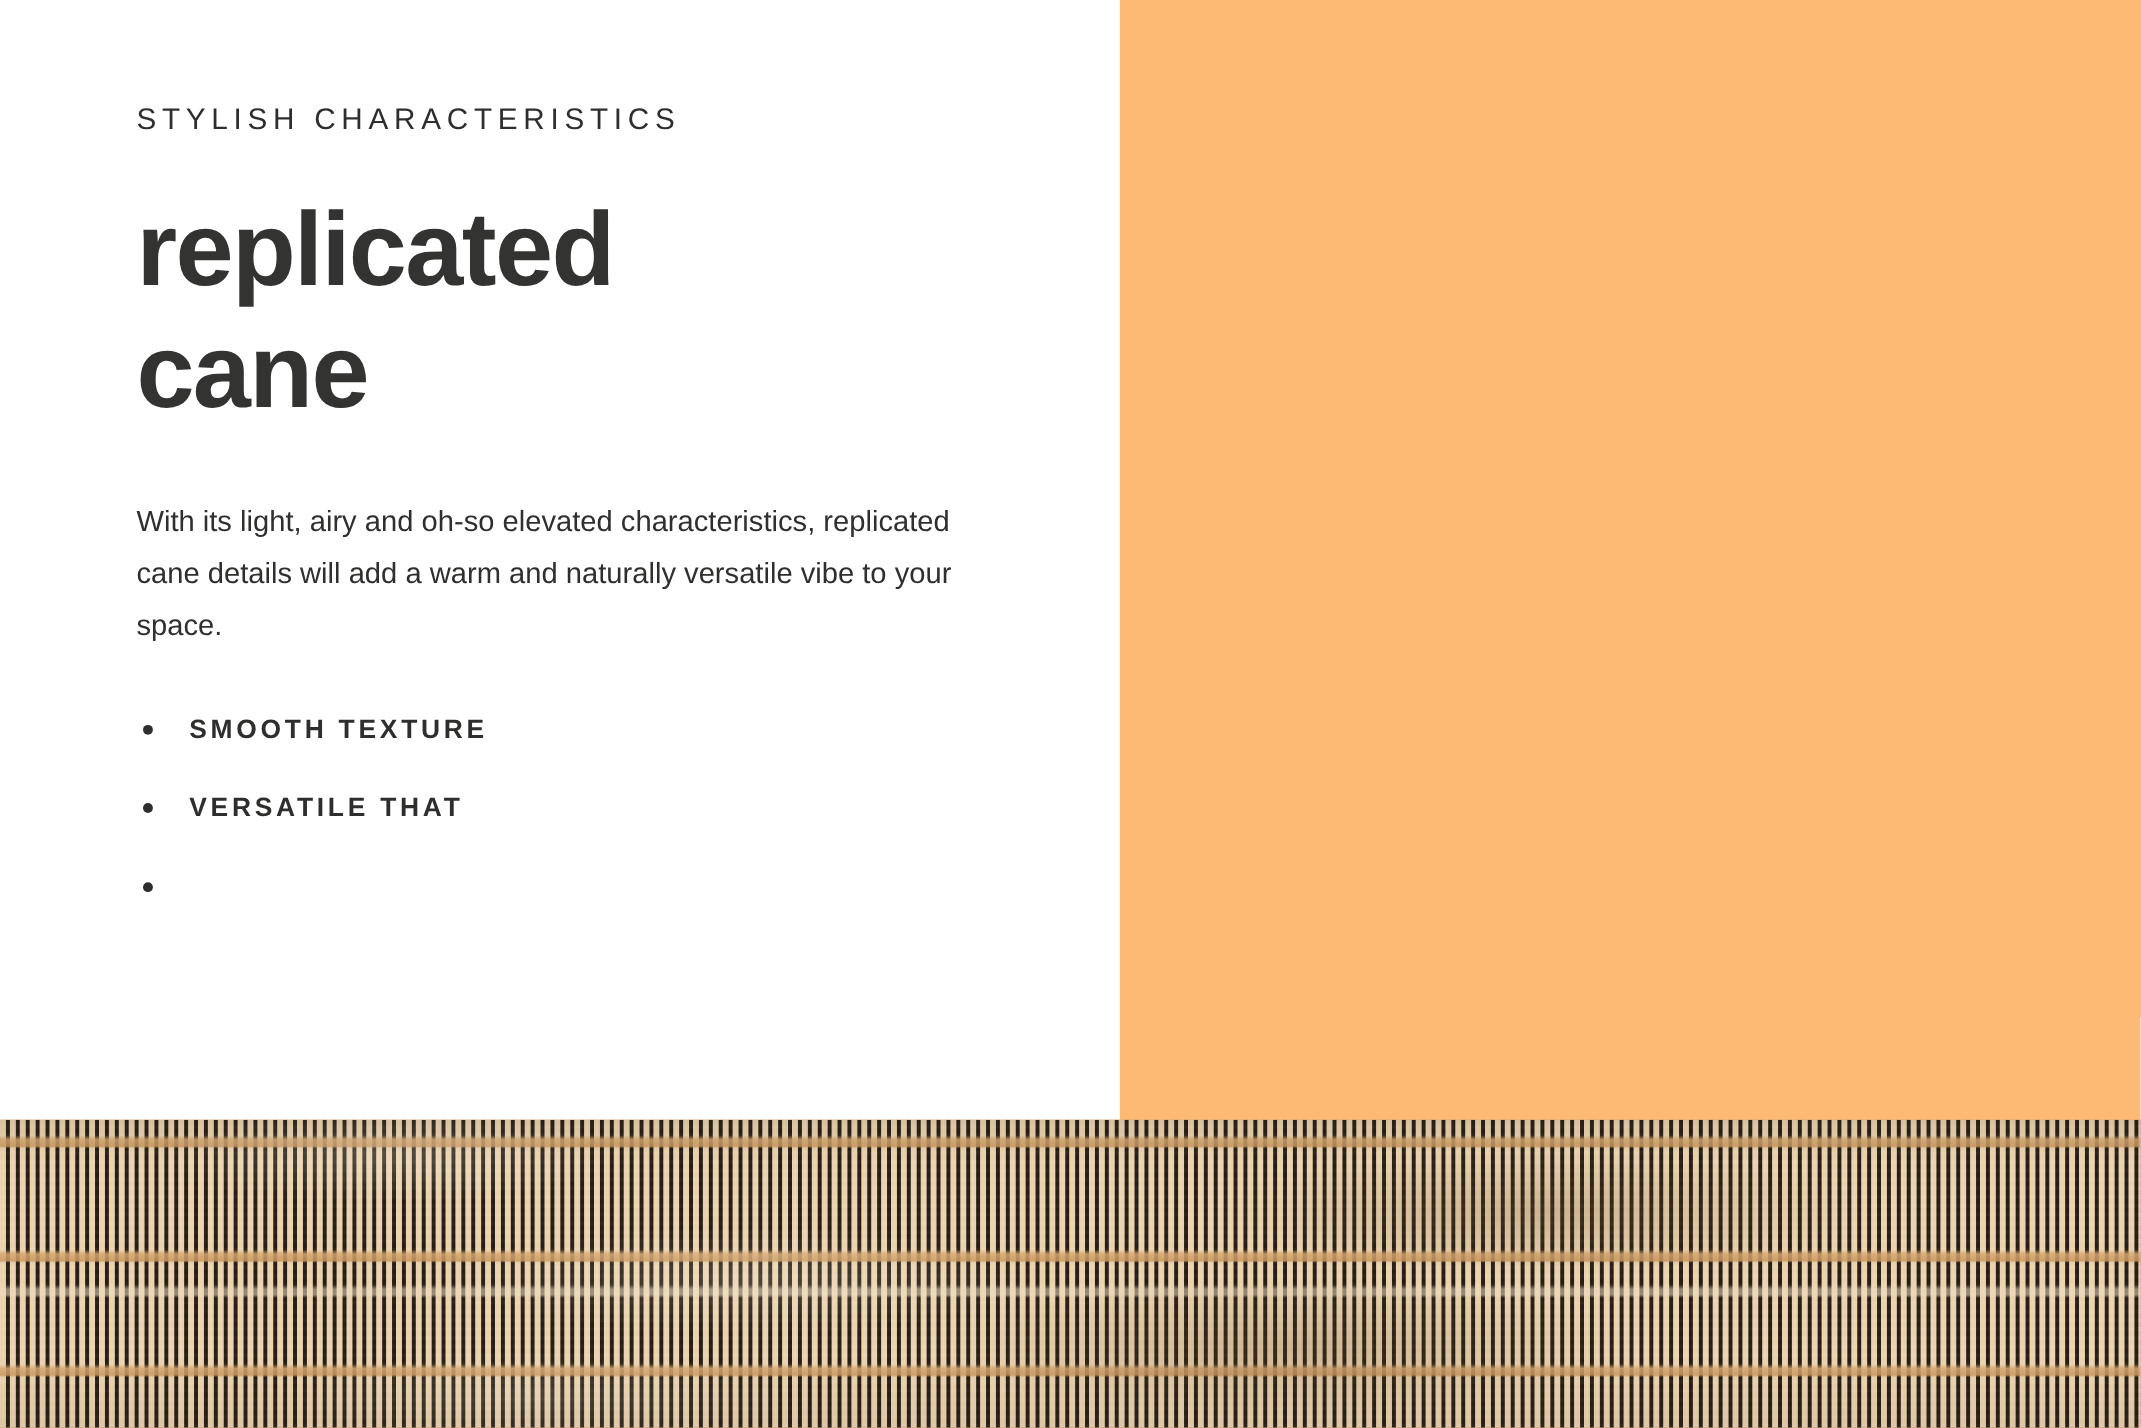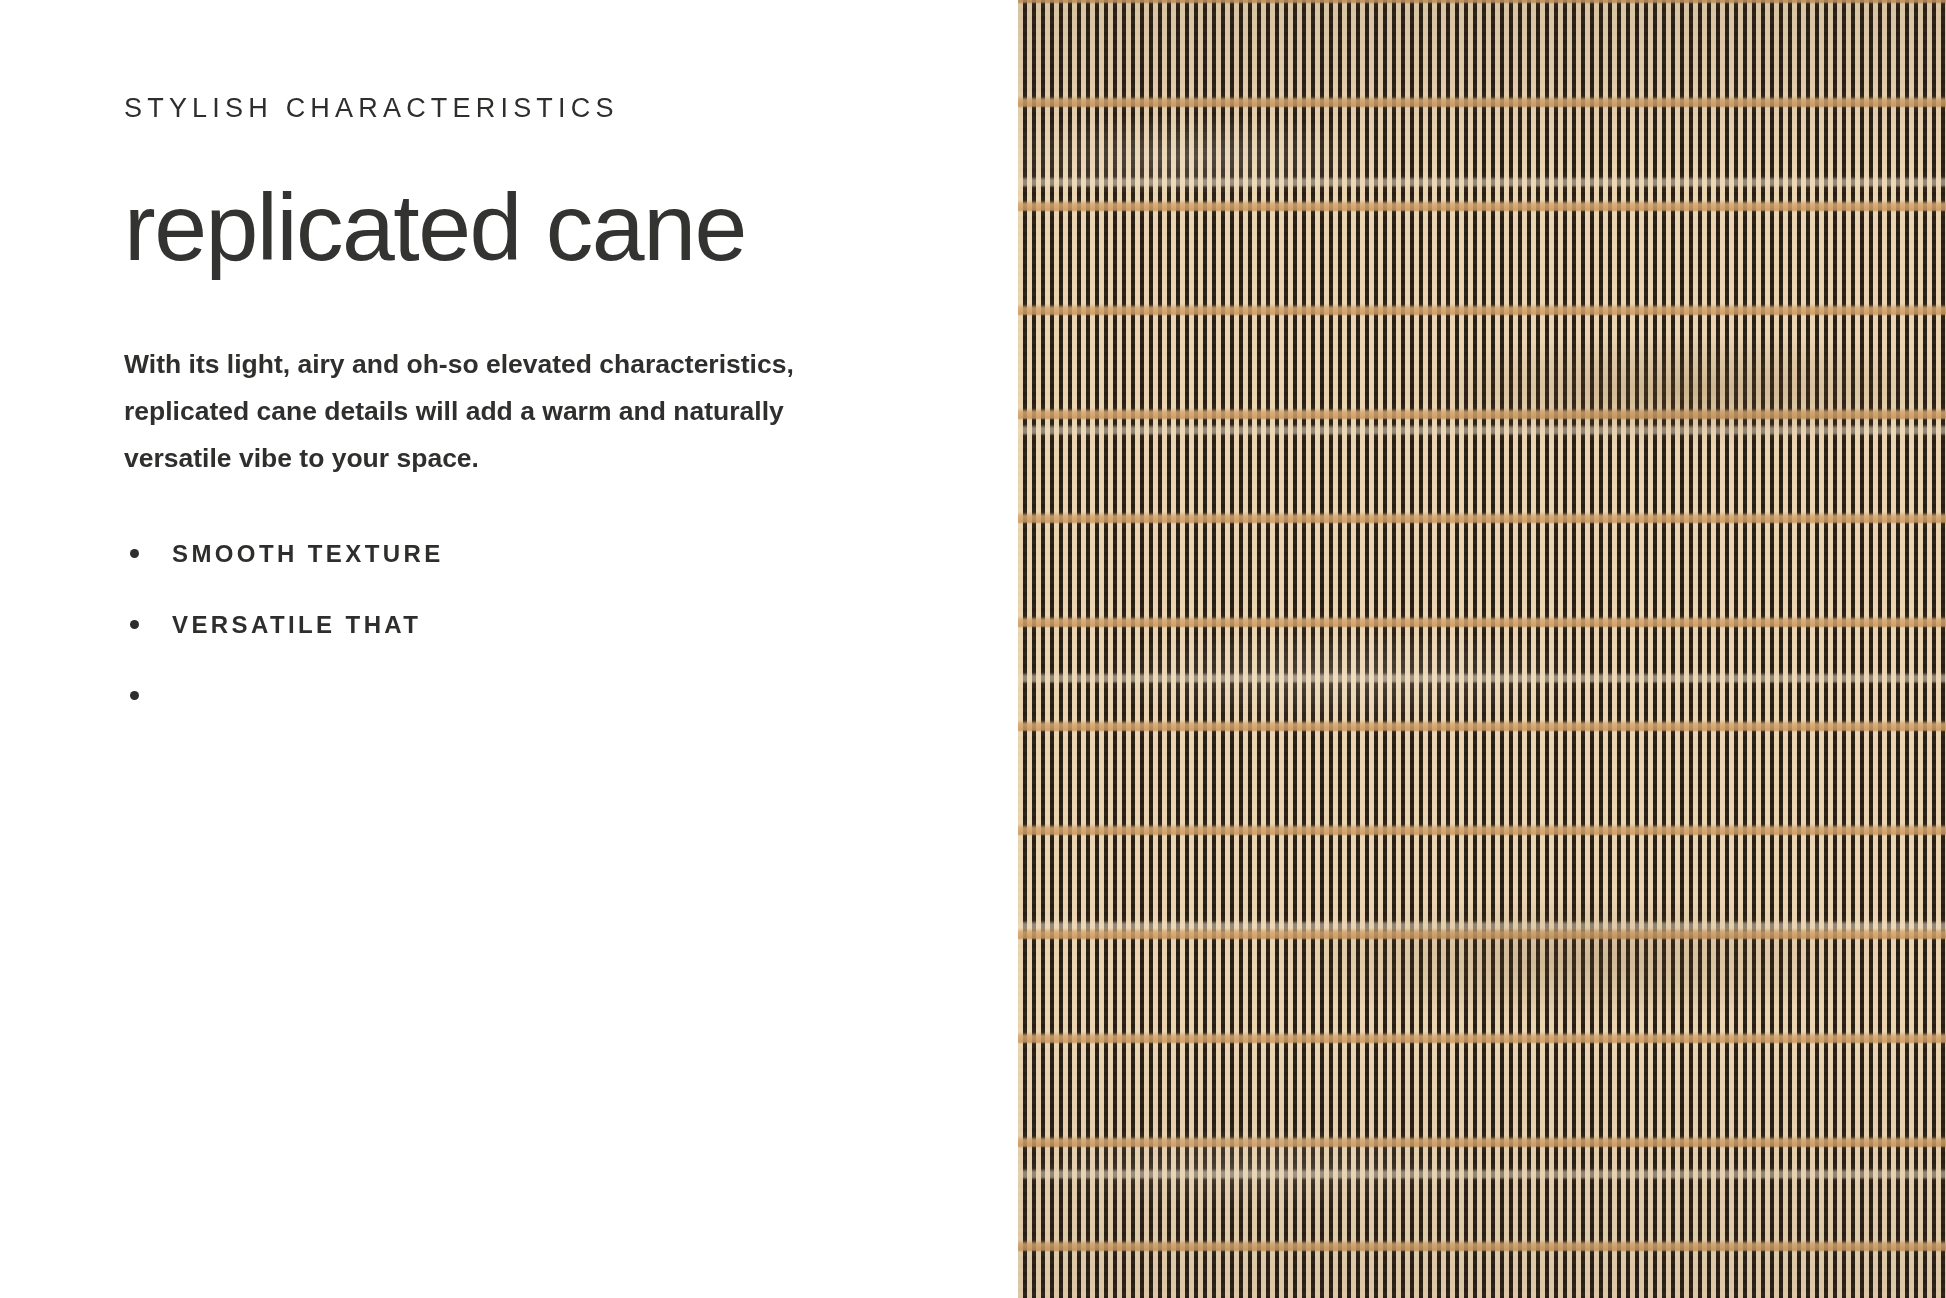--- a/index.html
+++ b/index.html
@@ -12,20 +12,21 @@
     height: 1298px;
     overflow: hidden;
     font-family: "Liberation Sans", sans-serif;
   }
   .page {
     position: relative;
     width: 1946px;
     height: 1298px;
     display: flex;
     background: #fdba74;
+    flex-direction: column;
   }
 
   
   .text-panel {
     width: 1018px;
     height: 100%;
     box-sizing: border-box;
     padding: 92px 0 0 124px;
     background: #ffffff;
     flex: 0 0 1018px;
@@ -37,32 +38,32 @@
     color: #2e2e2c;
     font-weight: 400;
     line-height: 1.2;
     margin: 0 0 48px 0;
     white-space: nowrap;
   }
 
   .headline {
     font-size: 95px;
     line-height: 1.16;
-    font-weight: 400;
+    font-weight: 700;
     color: #333331;
     letter-spacing: -1.5px;
     margin: 0 0 58px 0;
     max-width: 640px;
   }
 
   .body-copy {
     font-size: 26.5px;
     line-height: 1.78;
     color: #2f2f2d;
-    font-weight: 700;
+    font-weight: 400;
     margin: 0 0 56px 0;
     max-width: 760px;
   }
 
   .feature-list {
     list-style: none;
     margin: 0;
     padding: 0;
   }
   .feature-item {

